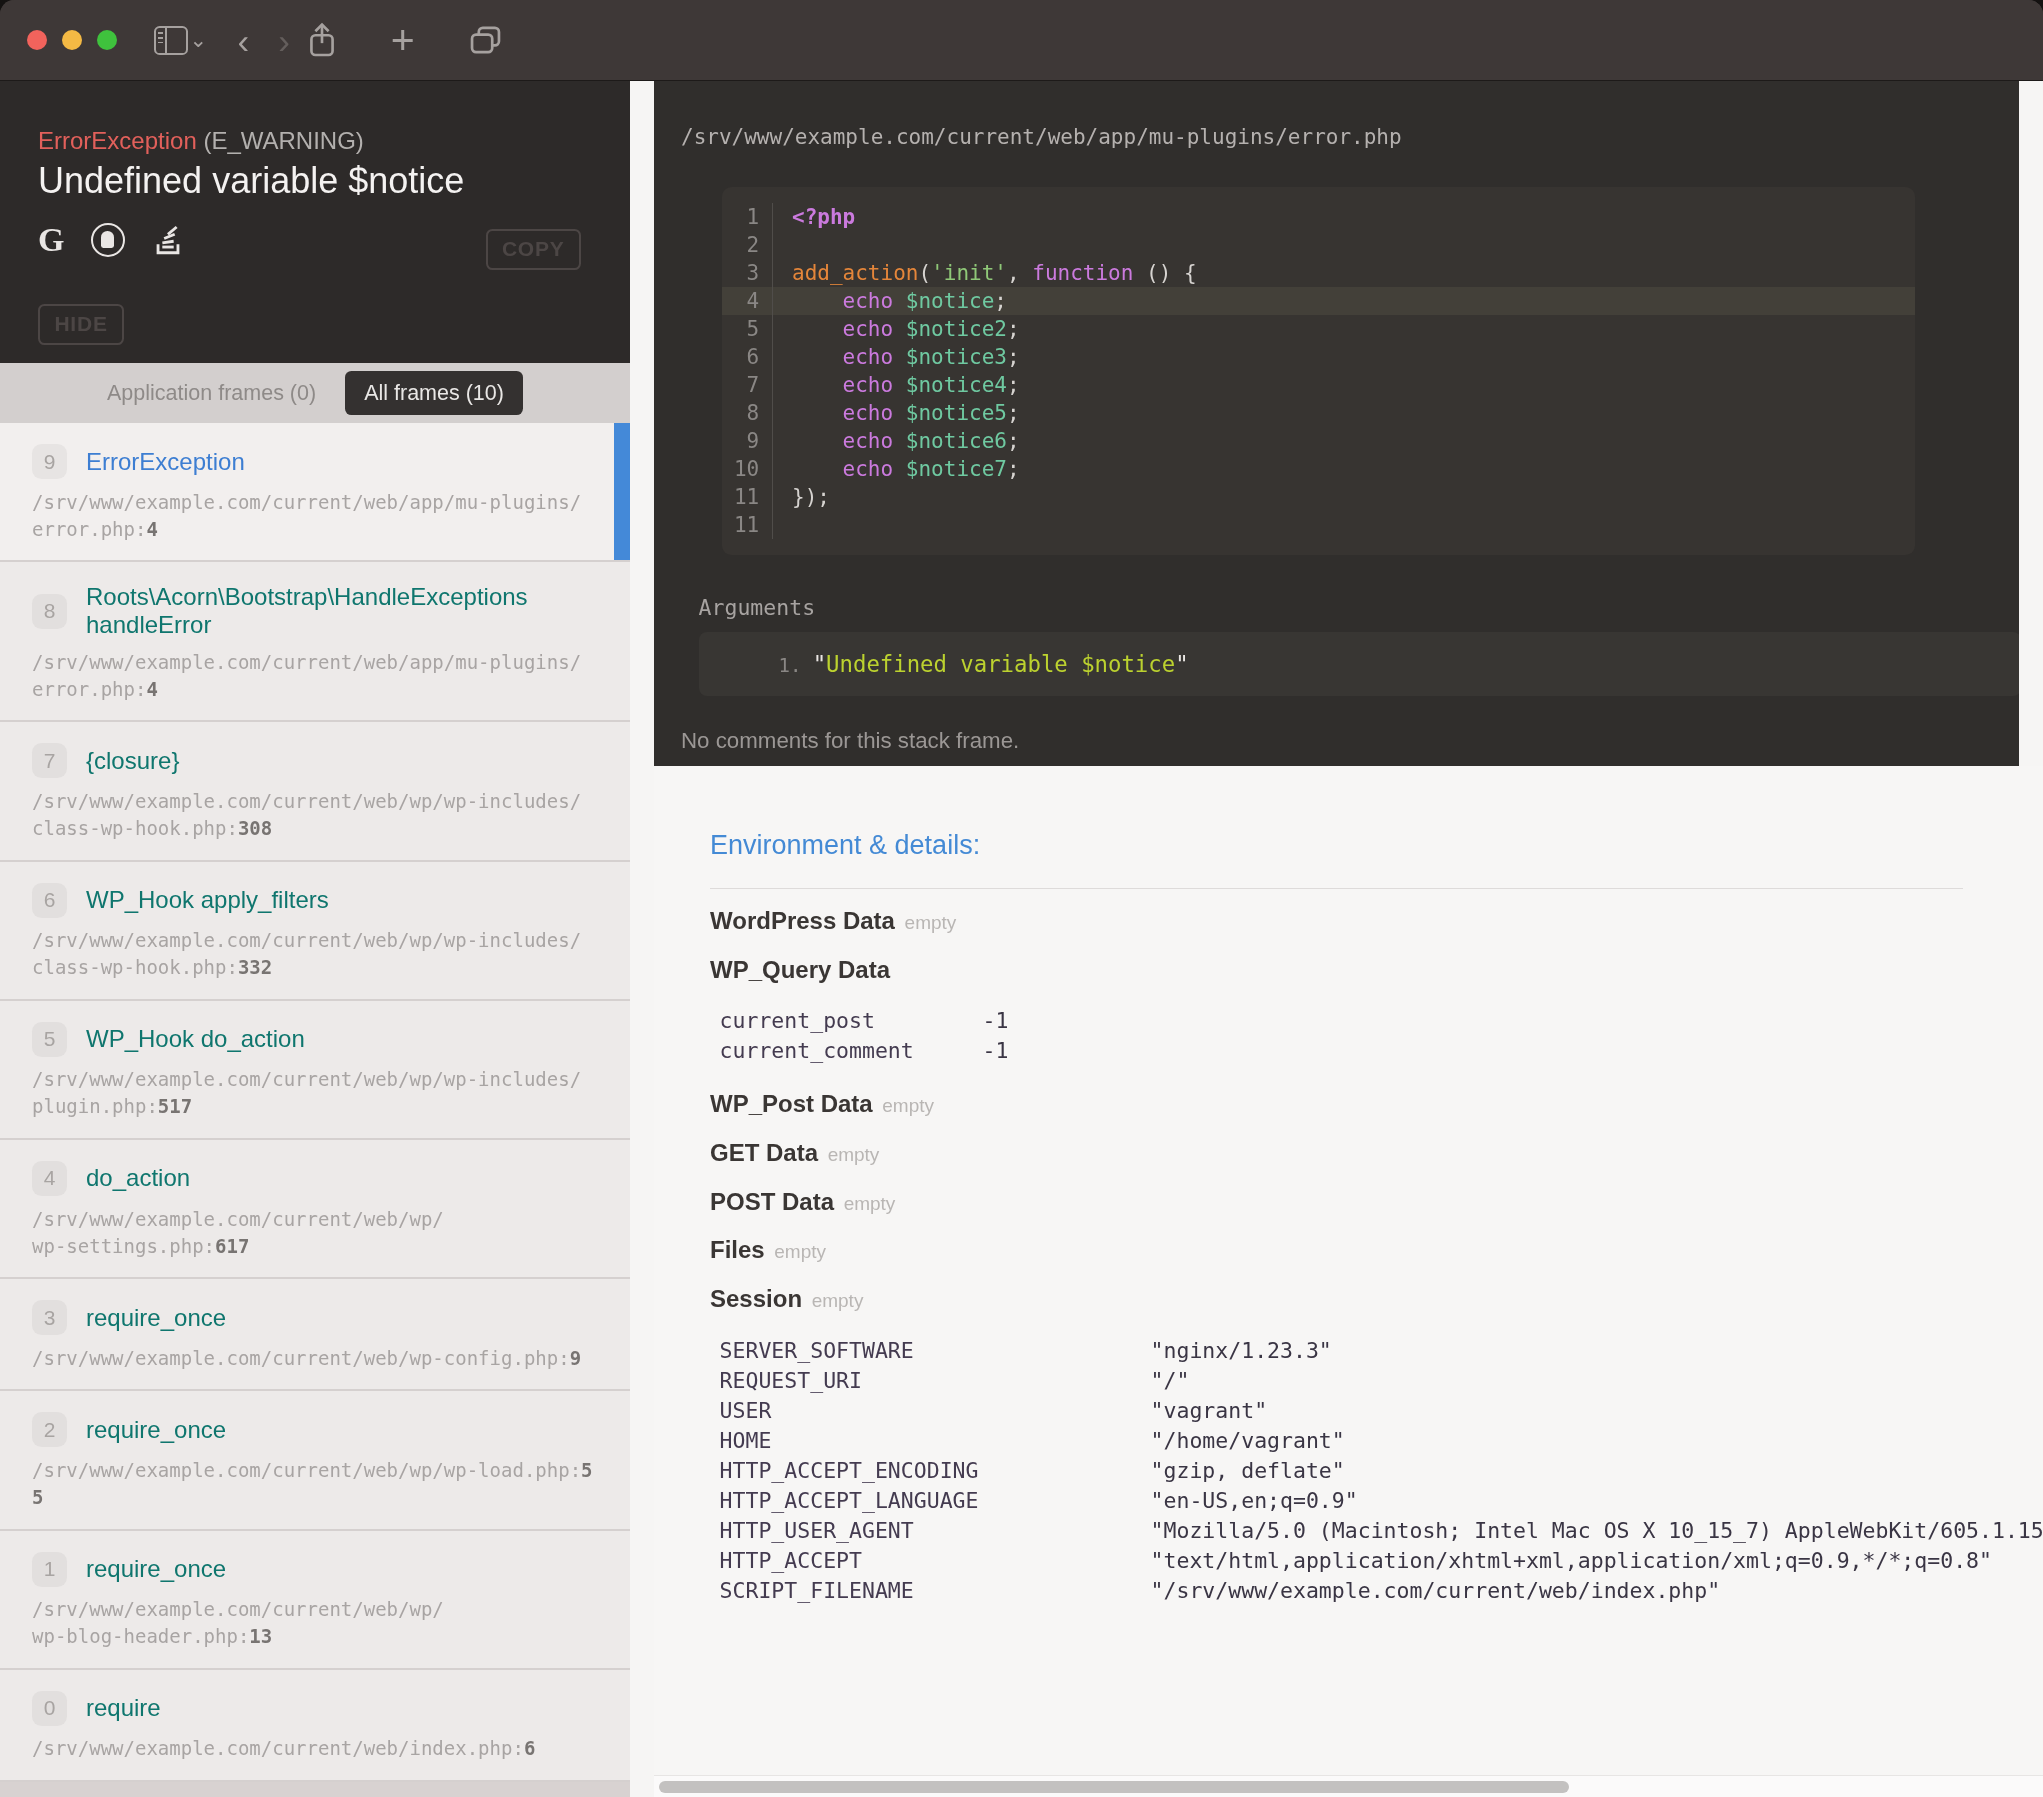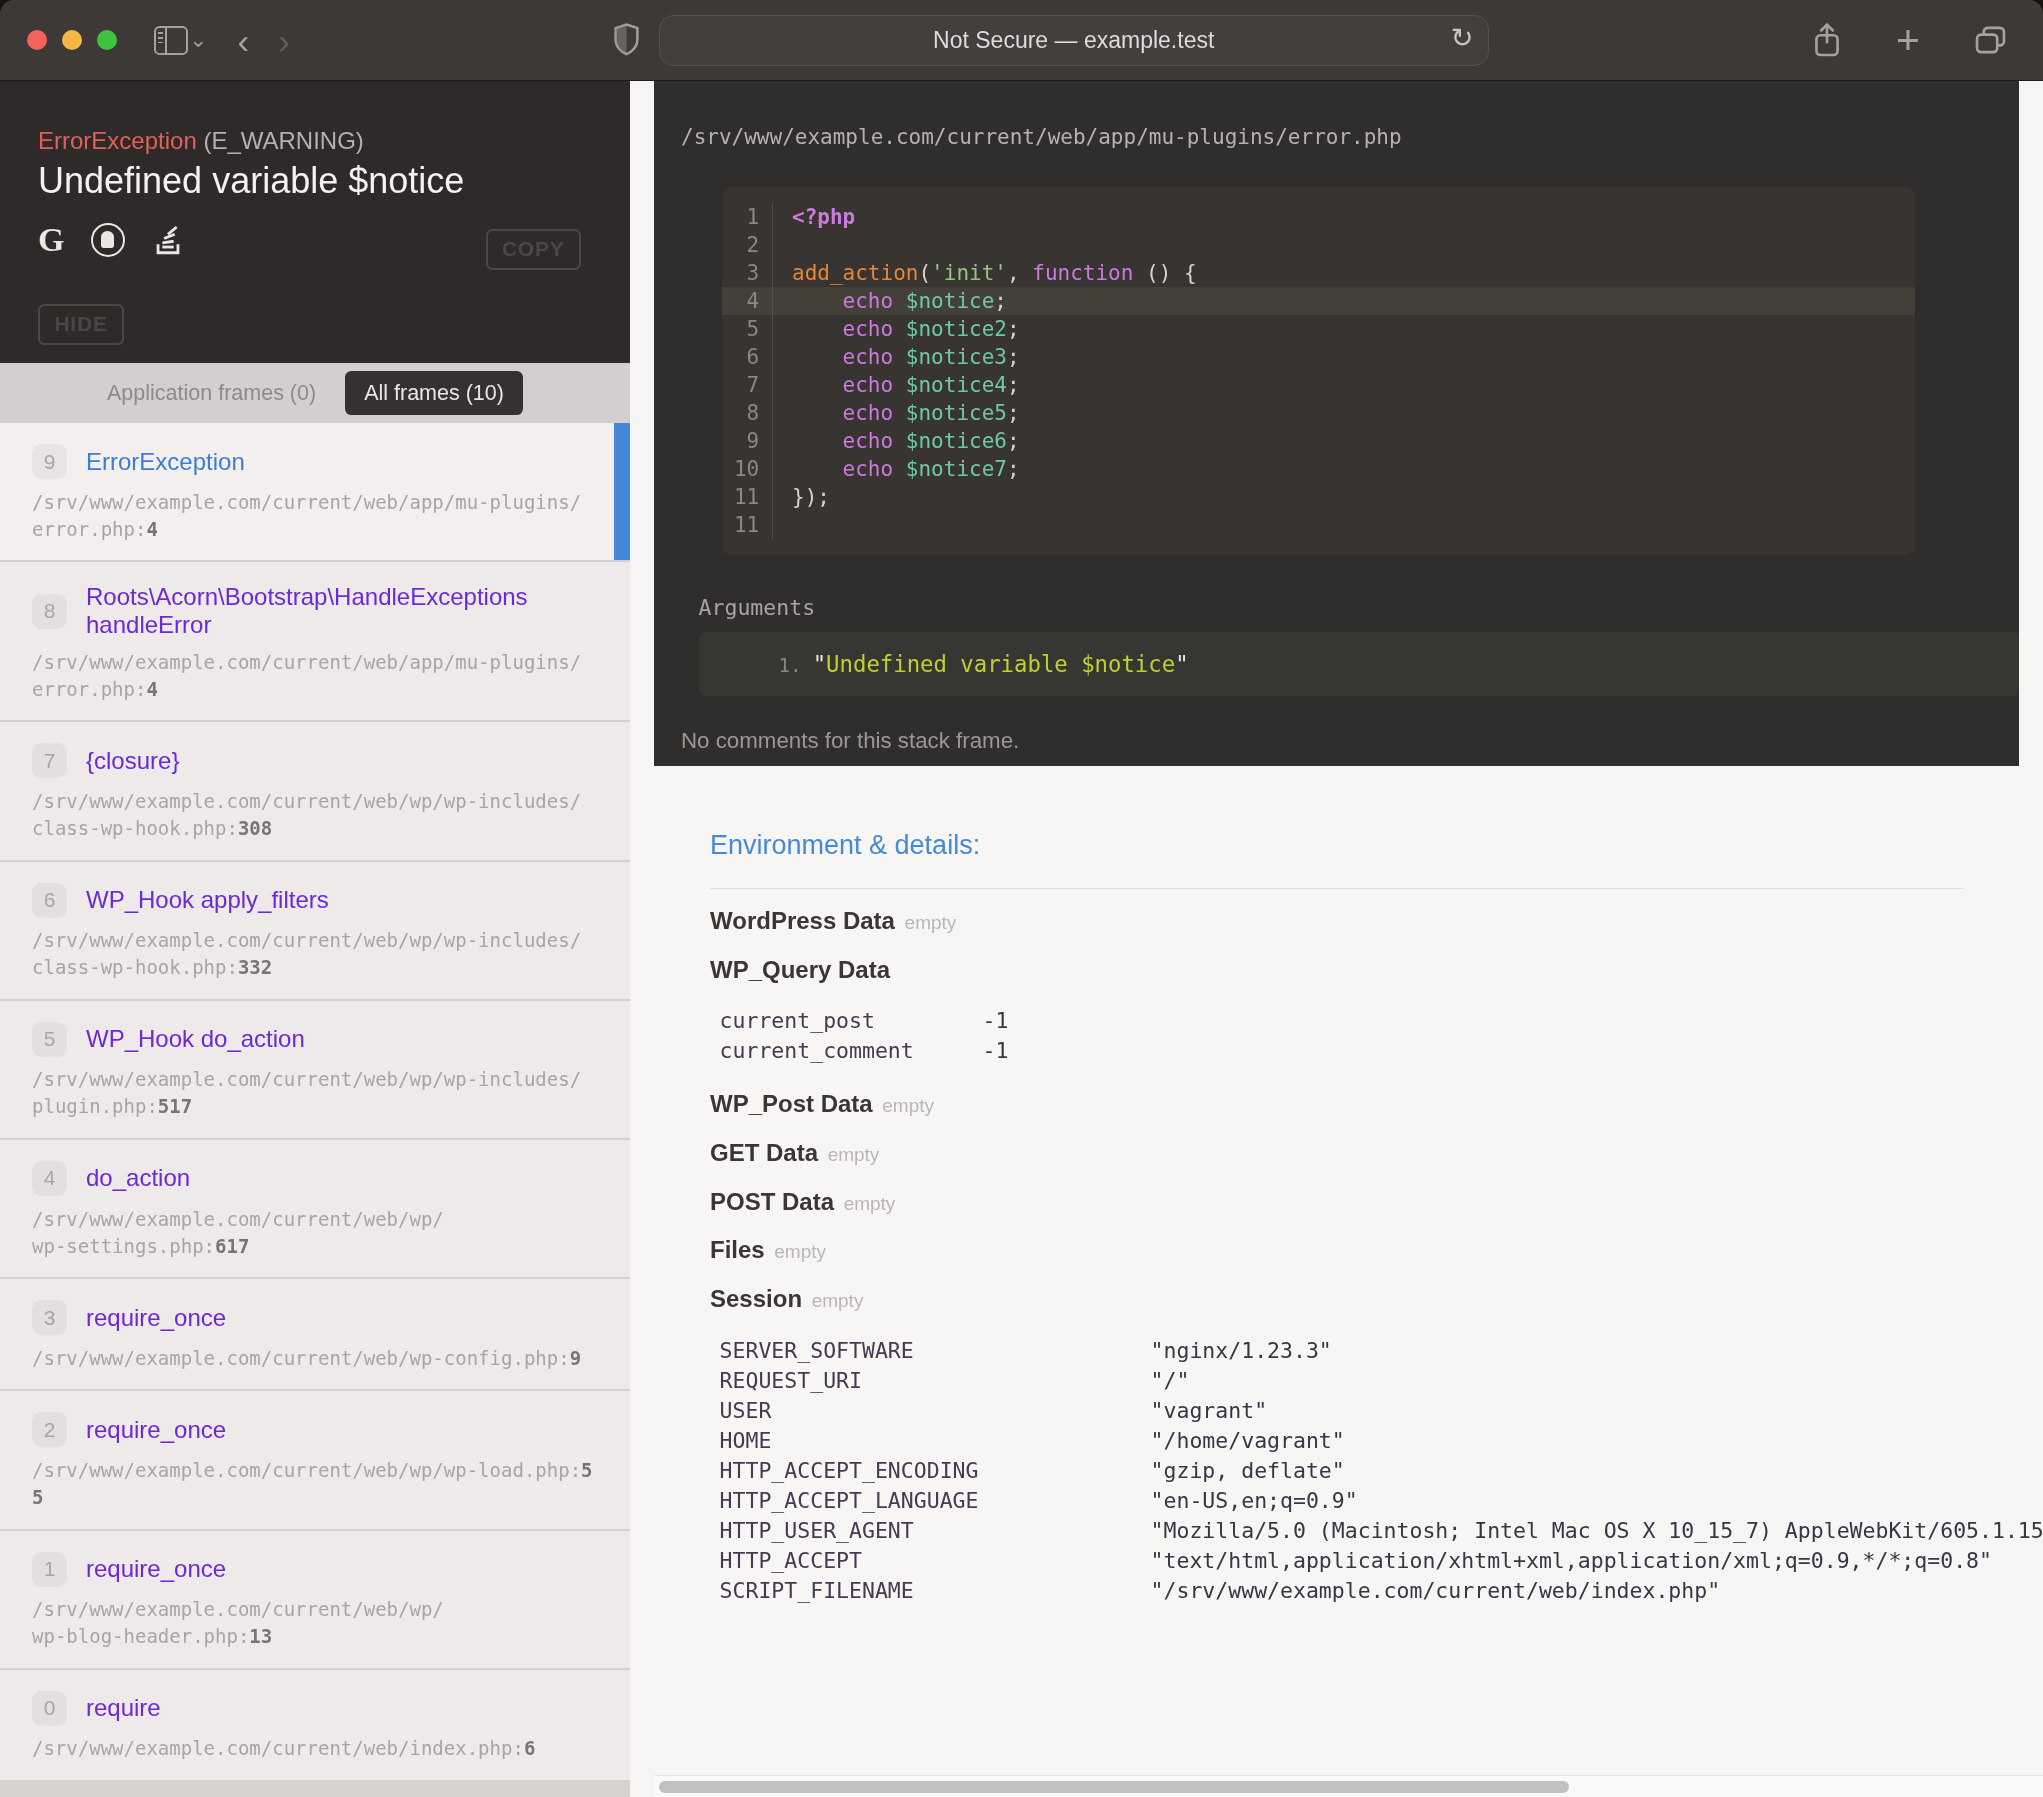--- a/index.html
+++ b/index.html
@@ -57,21 +57,21 @@
 
   
   .frames{flex:1;overflow:hidden;}
   .frame{background:#edeae9;position:relative;padding:21px 32px 17.6px 32px;border-bottom:2.4px solid #d5d0cf;}
   .frame.active{background:#f2efee;}
   .frame.active .fbar{position:absolute;right:0;top:0;bottom:0;width:16px;background:#4489d8;}
   .frow{display:flex;align-items:center;gap:19px;}
   .fbadge{width:35px;height:35px;border-radius:9.6px;background:#e2dfde;color:#a8a4a2;
     font-size:21px;display:flex;align-items:center;justify-content:center;flex:none;}
   .frame.active .fbadge{background:#e7e4e3;}
-  .fname{font-size:24px;color:#6d28d9;}
+  .fname{font-size:24px;color:#0f766e;}
   .frame.active .fname{color:#3d7ed2;}
   .fpath{margin-top:9.6px;font-family:"DejaVu Sans Mono",monospace;font-size:19px;line-height:27px;
     color:#a8a4a3;white-space:pre-wrap;word-break:break-all;}
   .fpath b{color:#787472;font-weight:bold;}
 
   
   .dark-top{height:685px;background:#302e2c;padding:44px 0 0 27px;position:relative;overflow:hidden;}
   .right-gutter{position:absolute;right:0;top:0;bottom:0;width:24px;background:#f6f5f4;}
   .code-file{font-family:"DejaVu Sans Mono",monospace;font-size:21px;color:#b5b1af;line-height:25.5px;}
   .code-card{margin:36px 128px 0 41px;background:#373431;border-radius:9.6px;padding:16px 0;}
@@ -125,32 +125,20 @@
           <i style="top:14.4px"></i>
         </span>
       <span class="chev">⌄</span>
     </button>
     <button class="tbtn" style="margin-left:22.3px">
       <span class="nav-arrow">‹</span>
     </button>
     <button class="tbtn" style="margin-left:21px">
       <span class="nav-arrow dim">›</span>
     </button>
-    <div class="urlwrap">
-      <span class="shield">
-        <svg width="29" height="34" viewBox="0 0 24 28">
-            <path d="M12 2 L21 5 V14 C21 21 16 25 12 26.5 C8 25 3 21 3 14 V5 Z" fill="none" stroke="#a6a19f" stroke-width="2"></path>
-            <path d="M12 2 L12 26.5 C8 25 3 21 3 14 V5 Z" fill="#8b8684" opacity="0.55"></path>
-          </svg>
-      </span>
-      <div class="urlbar">
-        <span>Not Secure — example.test</span>
-        <span class="reload">↻</span>
-      </div>
-    </div>
     <div class="right-icons">
       <button class="tbtn">
         <svg width="32" height="37" viewBox="0 0 24 28">
             <path d="M12 2 V16" stroke="#a6a19f" stroke-width="2" fill="none"></path>
             <path d="M7 7 L12 2 L17 7" stroke="#a6a19f" stroke-width="2" fill="none"></path>
             <rect x="4" y="10" width="16" height="15" rx="3" fill="none" stroke="#a6a19f" stroke-width="2"></rect>
           </svg>
       </button>
       <button class="tbtn">
         <span class="plus">+</span>

